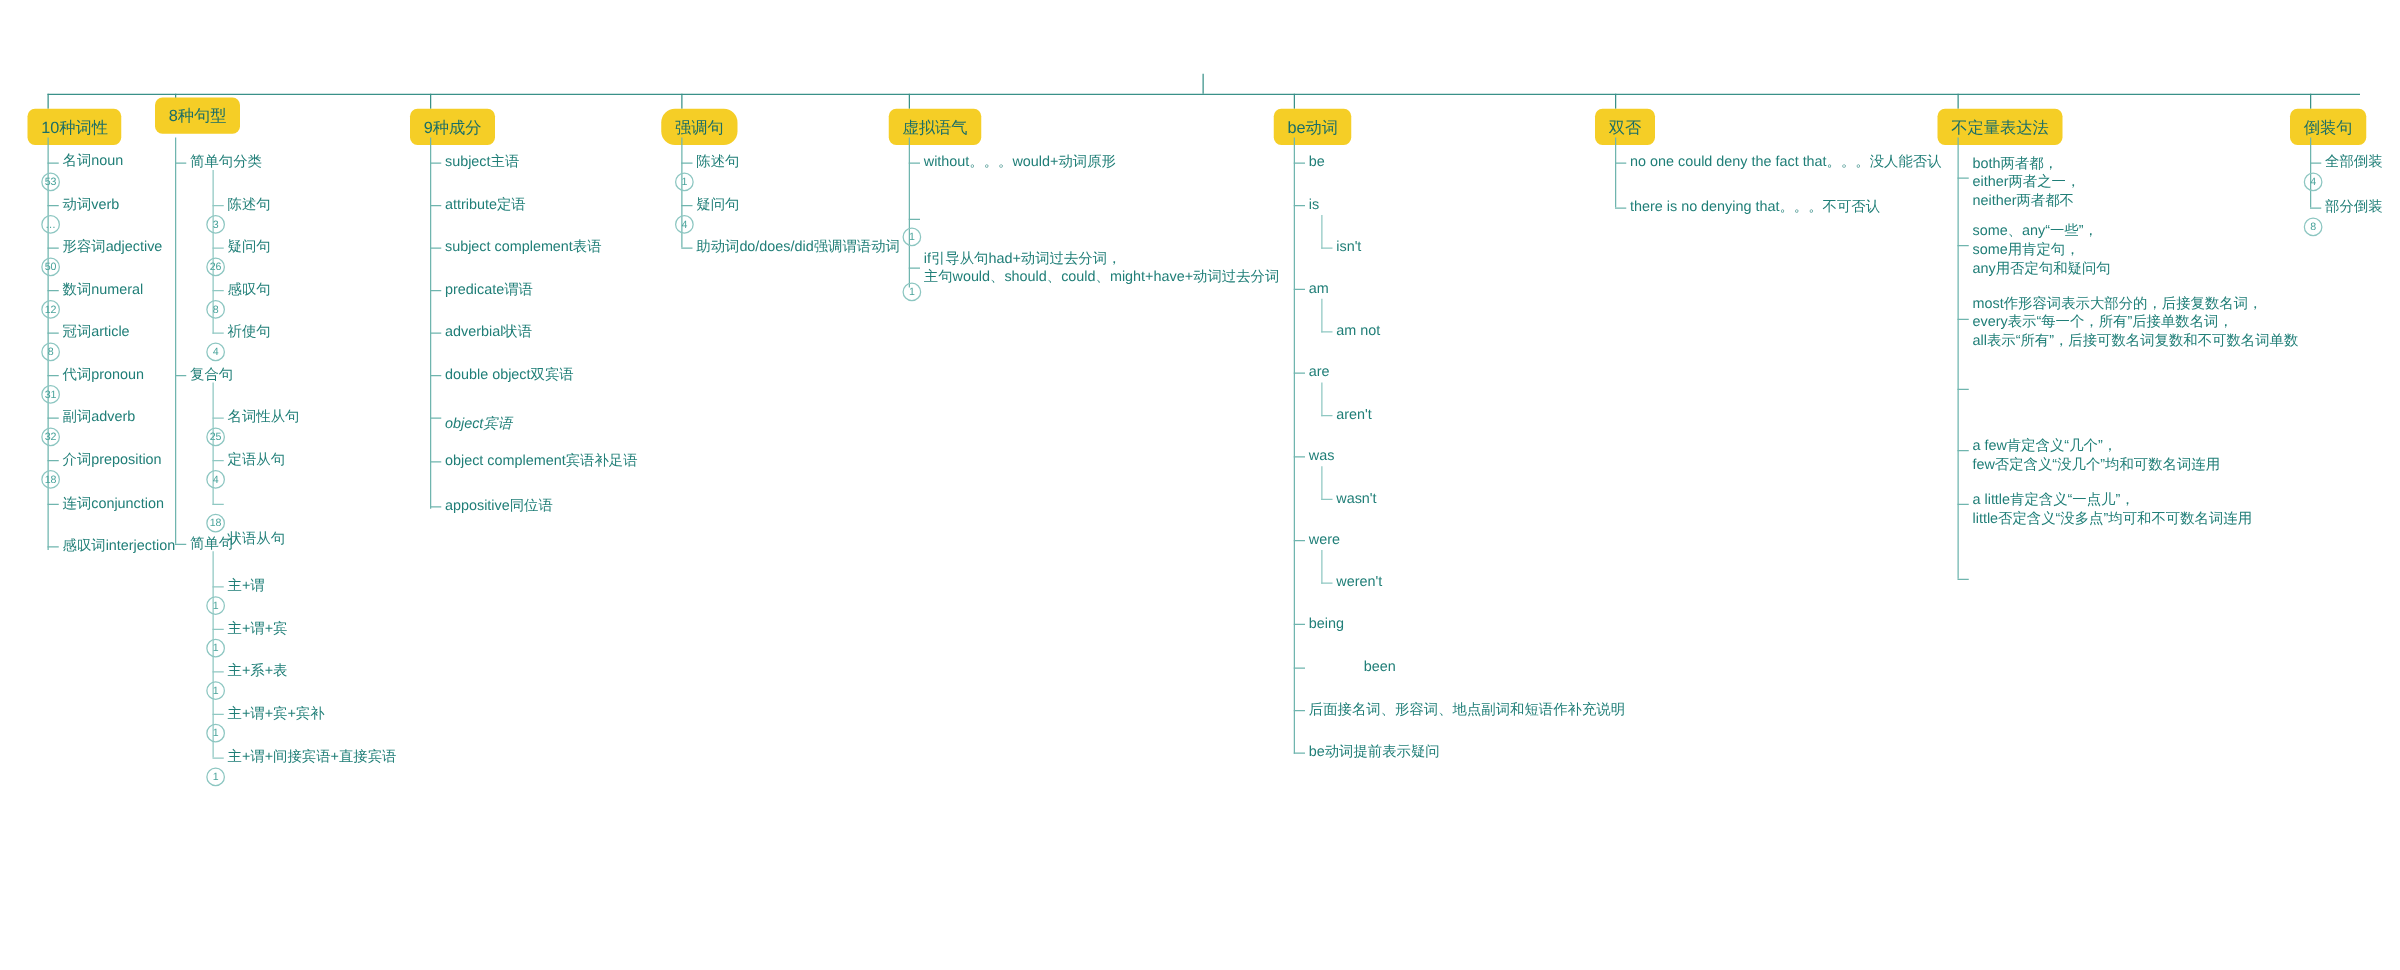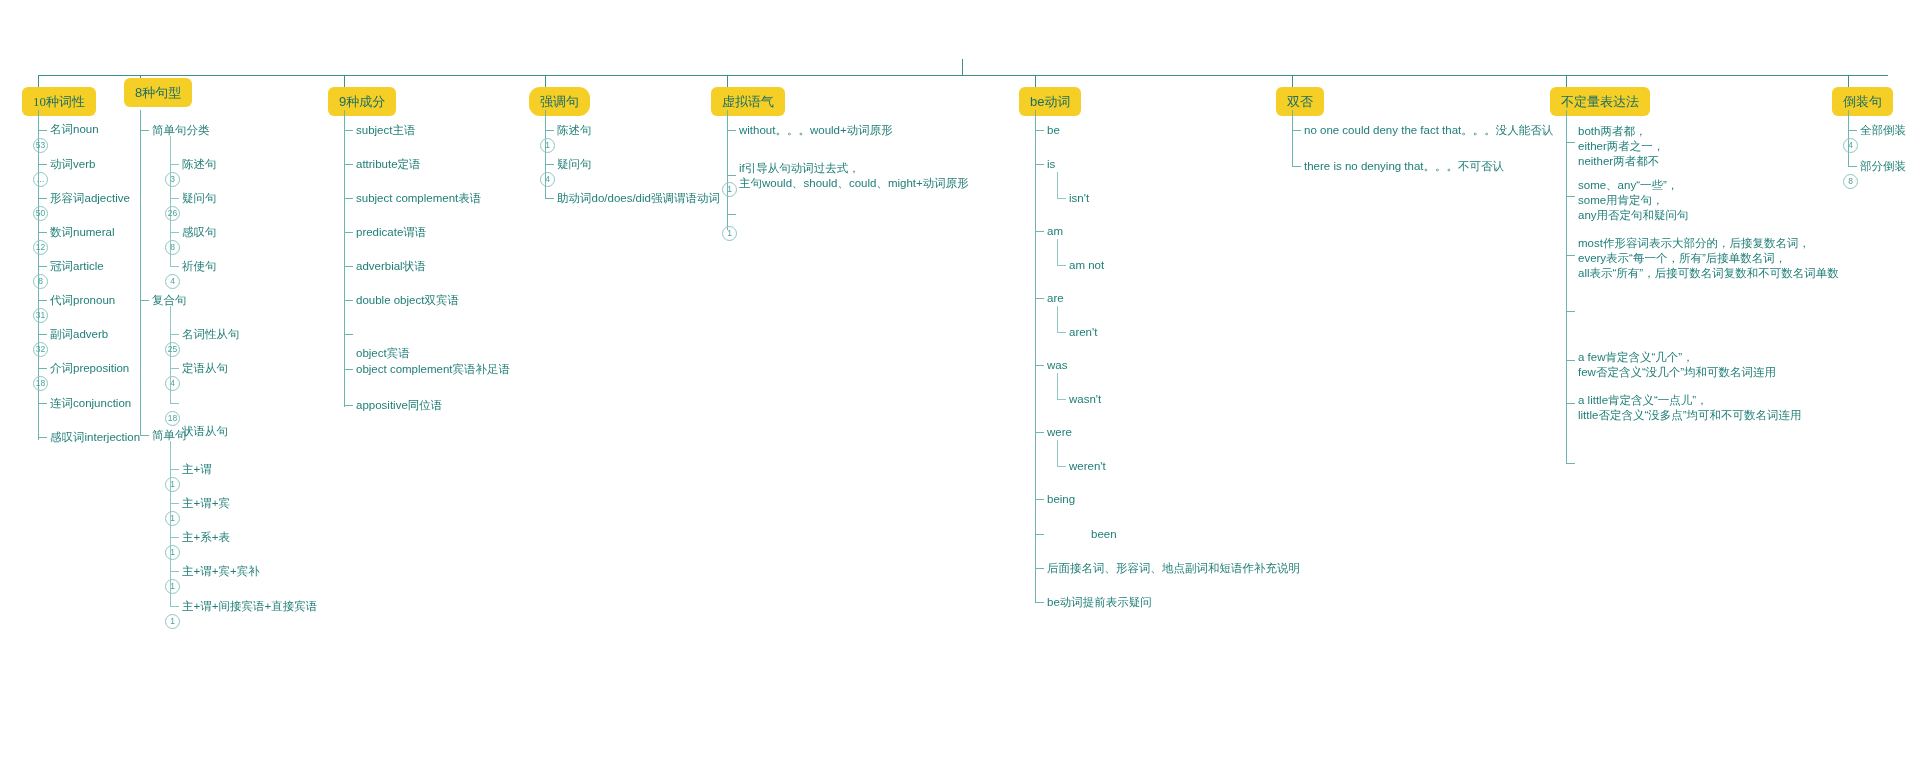--- a/index.html
+++ b/index.html
@@ -78,21 +78,21 @@
   <div class="ln v" style="left:38px;  top:75px; height:12px;"></div>
   <div class="ln v" style="left:140px; top:75px; height:12px;"></div>
   <div class="ln v" style="left:344px; top:75px; height:12px;"></div>
   <div class="ln v" style="left:545px; top:75px; height:12px;"></div>
   <div class="ln v" style="left:727px; top:75px; height:12px;"></div>
   <div class="ln v" style="left:1035px;top:75px; height:12px;"></div>
   <div class="ln v" style="left:1292px;top:75px; height:12px;"></div>
   <div class="ln v" style="left:1566px;top:75px; height:12px;"></div>
   <div class="ln v" style="left:1848px;top:75px; height:12px;"></div>
 
-  <div class="branch-head" style="left:22px; top:87px;font-family:Liberation Serif, serif;">10种词性</div>
+  <div class="branch-head" style="left:22px; top:87px;">10种词性</div>
   <div class="ln v soft" style="left:38px; top:110px; height:330px;"></div>
 
   <div class="ln h soft" style="left:38px; top:130px; width:9px;"></div>
   <div class="leaf" style="left:50px; top:122px;">名词noun</div>
   <div class="badge" style="left:33px; top:138px;">53</div>
 
   <div class="ln h soft" style="left:38px; top:164px; width:9px;"></div>
   <div class="leaf" style="left:50px; top:157px;">动词verb</div>
   <div class="badge" style="left:33px; top:172px;">…</div>
 
@@ -204,21 +204,21 @@
   <div class="ln h soft" style="left:344px; top:232px; width:9px;"></div>
   <div class="leaf" style="left:356px; top:225px;">predicate谓语</div>
 
   <div class="ln h soft" style="left:344px; top:266px; width:9px;"></div>
   <div class="leaf" style="left:356px; top:259px;">adverbial状语</div>
 
   <div class="ln h soft" style="left:344px; top:300px; width:9px;"></div>
   <div class="leaf" style="left:356px; top:293px;">double object双宾语</div>
 
   <div class="ln h soft" style="left:344px; top:334px; width:9px;"></div>
-  <div class="leaf" style="left:356px; top:346px;">object宾语</div>
+  <div class="leaf" style="left:356px; top:332px;font-style:italic;">object宾语</div>
 
   <div class="ln h soft" style="left:344px; top:369px; width:9px;"></div>
   <div class="leaf" style="left:356px; top:362px;">object complement宾语补足语</div>
 
   <div class="ln h soft" style="left:344px; top:405px; width:9px;"></div>
   <div class="leaf" style="left:356px; top:398px;">appositive同位语</div>
 
   <div class="branch-head" style="left:529px; top:87px;border-radius:11px;">强调句</div>
   <div class="ln v soft" style="left:545px; top:110px; height:88px;"></div>
 
@@ -233,25 +233,25 @@
   <div class="ln h soft" style="left:545px; top:198px; width:9px;"></div>
   <div class="leaf" style="left:557px; top:191px;">助动词do/does/did强调谓语动词</div>
 
   <div class="branch-head" style="left:711px; top:87px;">虚拟语气</div>
   <div class="ln v soft" style="left:727px; top:110px; height:120px;"></div>
 
   <div class="ln h soft" style="left:727px; top:130px; width:9px;"></div>
   <div class="leaf" style="left:739px; top:123px;">without。。。would+动词原形</div>
 
   <div class="ln h soft" style="left:727px; top:175px; width:9px;"></div>
-  <div class="leaf" style="left:739px; top:161px;">if引导从句动词过去式，
-主句would、should、could、might+动词原形</div>
   <div class="badge" style="left:722px; top:182px;">1</div>
 
   <div class="ln h soft" style="left:727px; top:214px; width:9px;"></div>
+  <div class="leaf" style="left:739px; top:200px;">if引导从句had+动词过去分词，
+主句would、should、could、might+have+动词过去分词</div>
   <div class="badge" style="left:722px; top:226px;">1</div>
 
   <div class="branch-head" style="left:1019px; top:87px;">be动词</div>
   <div class="ln v soft" style="left:1035px; top:110px; height:493px;"></div>
 
   <div class="ln h soft" style="left:1035px; top:130px; width:9px;"></div>
   <div class="leaf" style="left:1047px; top:123px;">be</div>
 
   <div class="ln h soft" style="left:1035px; top:164px; width:9px;"></div>
   <div class="leaf" style="left:1047px; top:157px;">is</div>

